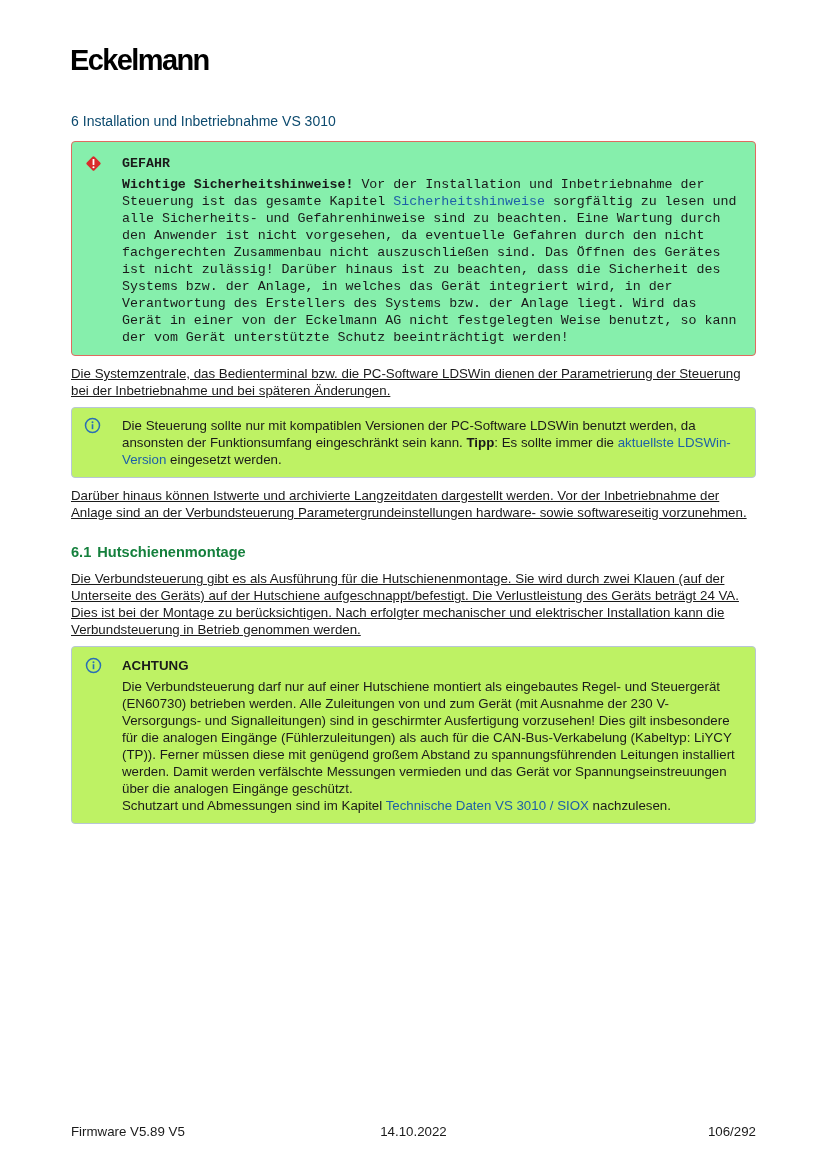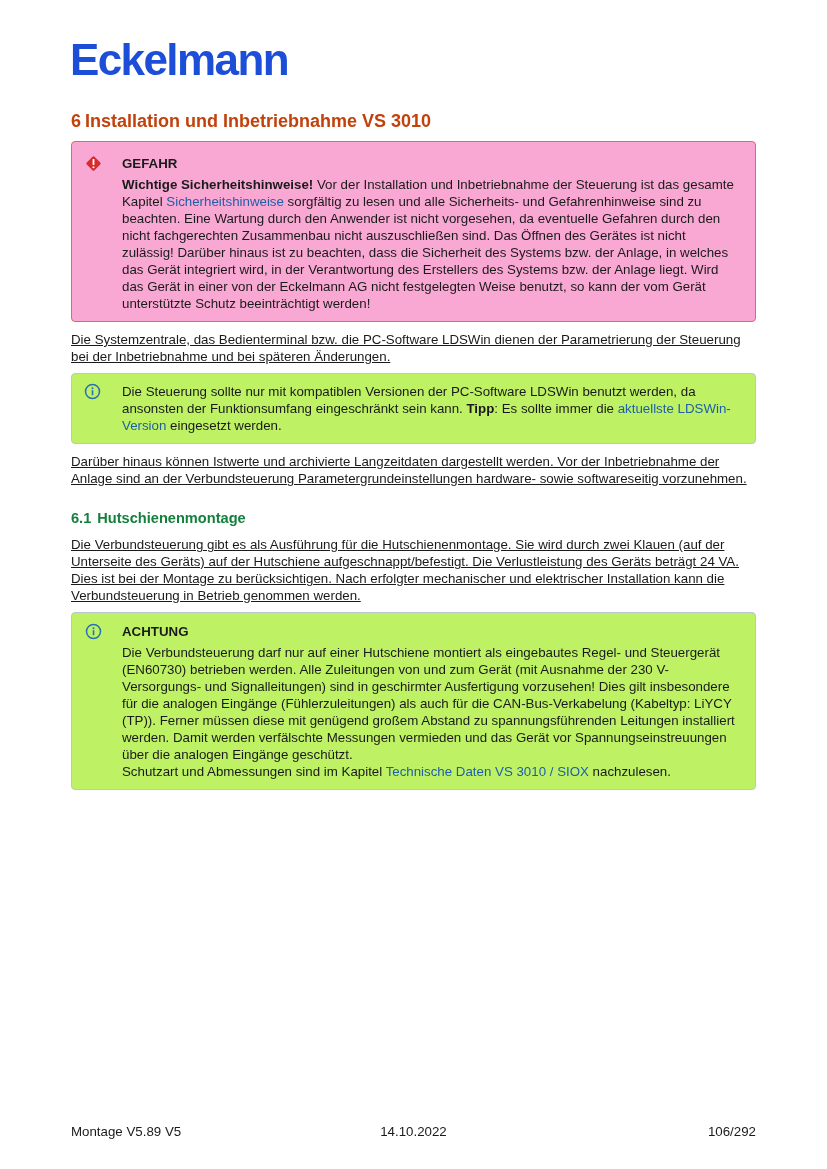--- a/index.html
+++ b/index.html
@@ -16,37 +16,37 @@
       font-size: 13.3px;
       line-height: 17px;
       overflow: hidden;
     }
     .logo {
       position: absolute;
       left: 70px;
       top: 40px;
       font-family: "Liberation Sans", sans-serif;
       font-weight: bold;
-      font-size: 44px;
+      font-size: 29px;
       letter-spacing: -1.6px;
-      color: #1d4ed8;
+      color: #000000;
       line-height: 40px;
     }
     .content {
       position: absolute;
       left: 71px;
       top: 112px;
       width: 685px;
     }
     h1.chapter {
-      font-size: 18px;
-      font-weight: bold;
+      font-size: 14px;
+      font-weight: normal;
       margin: 0 0 11px 0;
       line-height: 18px;
-      color: #c2410c;
+      color: #0c4a6e;
     }
     h1.chapter .num { margin-right: 4px; }
     h2.section {
       font-size: 14.6px;
       font-weight: bold;
       margin: 22px 0 9px 0;
       line-height: 18px;
       color: #15803d;
     }
     h2.section .num { margin-right: 6px; }
@@ -54,23 +54,24 @@
       margin: 0 0 8px 0;
       text-decoration: underline;
     }
     .box {
       border-radius: 4px;
       padding: 9px 14px 9px 12px;
       margin: 0 0 9px 0;
       position: relative;
     }
     .box.danger {
-      background: #f9a8d4;
+      background: #86efac;
       border: 1.5px solid #e06a60;
       padding-top: 12px;
+      font-family: Liberation Mono, monospace;
     }
     .box.info {
       background: #bef264;
       border: 1.5px solid #b8c6d6;
     }
     .box .head {
       display: flex;
       align-items: center;
       font-weight: bold;
       margin-bottom: 4px;
@@ -183,16 +184,16 @@
     </div>
     <div class="body">
       <div>Die Verbundsteuerung darf nur auf einer Hutschiene montiert als eingebautes Regel- und Steuergerät (EN60730) betrieben werden. Alle Zuleitungen von und zum Gerät (mit Ausnahme der 230 V-Versorgungs- und Signalleitungen) sind in geschirmter Ausfertigung vorzusehen! Dies gilt insbesondere für die analogen Eingänge (Fühlerzuleitungen) als auch für die CAN-Bus-Verkabelung (Kabeltyp: LiYCY (TP)). Ferner müssen diese mit genügend großem Abstand zu spannungsführenden Leitungen installiert werden. Damit werden verfälschte Messungen vermieden und das Gerät vor Spannungseinstreuungen über die analogen Eingänge geschützt.</div>
       <div><span>Schutzart und Abmessungen sind im Kapitel </span><a class="link" href="#">Technische Daten VS 3010 / SIOX</a><span> nachzulesen.</span></div>
     </div>
   </div>
 
 </div>
 
 <div class="footer">
-  <span>Montage V5.89 V5</span>
+  <span>Firmware V5.89 V5</span>
   <span class="center">14.10.2022</span>
   <span>106/292</span>
 </div>
 
 </body></html>

